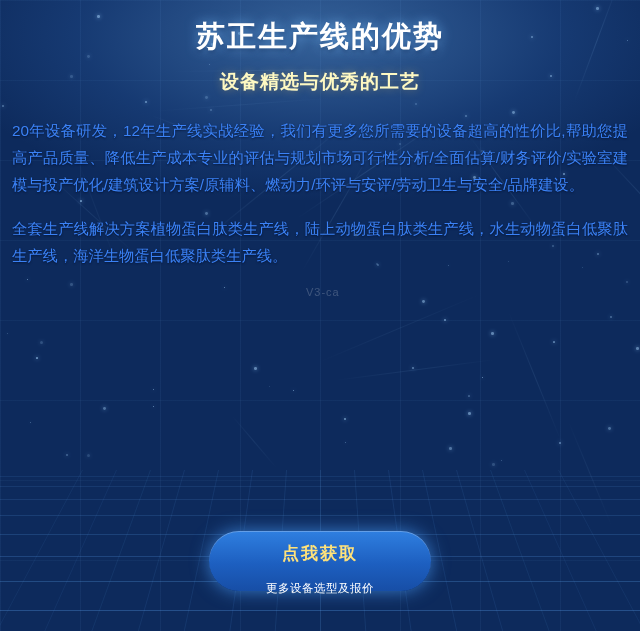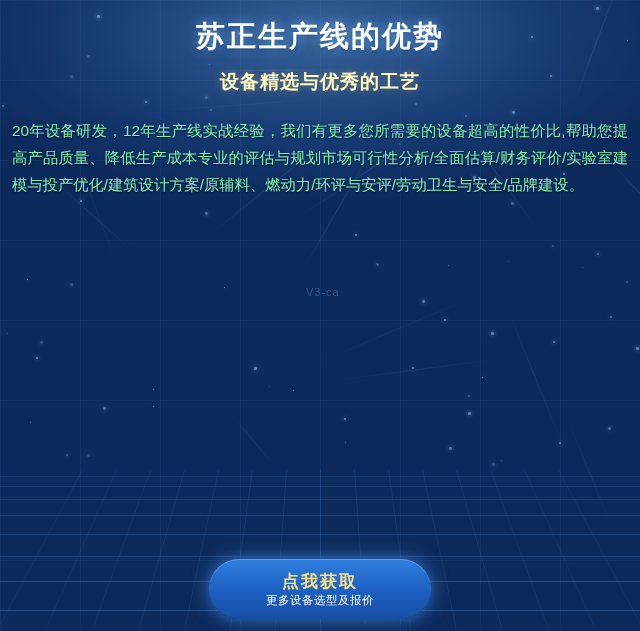--- a/index.html
+++ b/index.html
@@ -100,52 +100,52 @@
     font-size: 19px;
     font-weight: bold;
     letter-spacing: 1px;
     margin-top: 12px;
     text-shadow: 0 0 8px rgba(255,200,80,0.35);
   }
   .body {
     margin: 22px 12px 0 12px;
   }
   .para {
-    color: #86efac;
+    color: #3b82f6;
     font-size: 15.3px;
     line-height: 27px;
     margin: 0 0 17px 0;
     text-align: justify;
     text-shadow: 0 1px 2px rgba(0,15,45,0.75);
   }
   .cta {
     position: absolute;
     left: 50%;
-    bottom: 12px;
+    bottom: 40px;
     margin-left: -111px;
     width: 222px;
     height: 60px;
     border-radius: 30px;
     background: linear-gradient(180deg, #2f7fe0 0%, #1d5fc0 55%, #174ea6 100%);
     box-shadow: 0 0 18px rgba(70,150,240,0.75), inset 0 1px 0 rgba(255,255,255,0.25);
     text-align: center;
     cursor: pointer;
   }
   .cta-main {
     color: #ffe27a;
     font-size: 17px;
     font-weight: bold;
     letter-spacing: 2px;
     padding-top: 11px;
   }
   .cta-sub {
     color: #ffffff;
     font-size: 11.5px;
     letter-spacing: 0.5px;
-    margin-top: 0;
+    margin-top: 16px;
   }
   .watermark {
     position: absolute;
     left: 306px;
     top: 286px;
     color: rgba(255,255,255,0.20);
     font-size: 11px;
     letter-spacing: 1px;
     z-index: 6;
   }
@@ -272,20 +272,21 @@
       <div class="vline" style="left: 558px; transform: skewX(28deg); opacity: 0.28;"></div>
     </div>
 
   <div class="content">
 
     <div class="title">苏正生产线的优势</div>
     <div class="subtitle">设备精选与优秀的工艺</div>
 
     <div class="body">
       <p class="para">20年设备研发，12年生产线实战经验，我们有更多您所需要的设备超高的性价比,帮助您提高产品质量、降低生产成本专业的评估与规划市场可行性分析/全面估算/财务评价/实验室建模与投产优化/建筑设计方案/原辅料、燃动力/环评与安评/劳动卫生与安全/品牌建设。</p>
+      <p class="para">全套生产线解决方案植物蛋白肽类生产线，陆上动物蛋白肽类生产线，水生动物蛋白低聚肽生产线，海洋生物蛋白低聚肽类生产线。</p>
     </div>
 
     <div class="watermark">V3-ca</div>
 
     <div class="cta">
       <div class="cta-main">点我获取</div>
       <div class="cta-sub">更多设备选型及报价</div>
     </div>
 
   </div>

